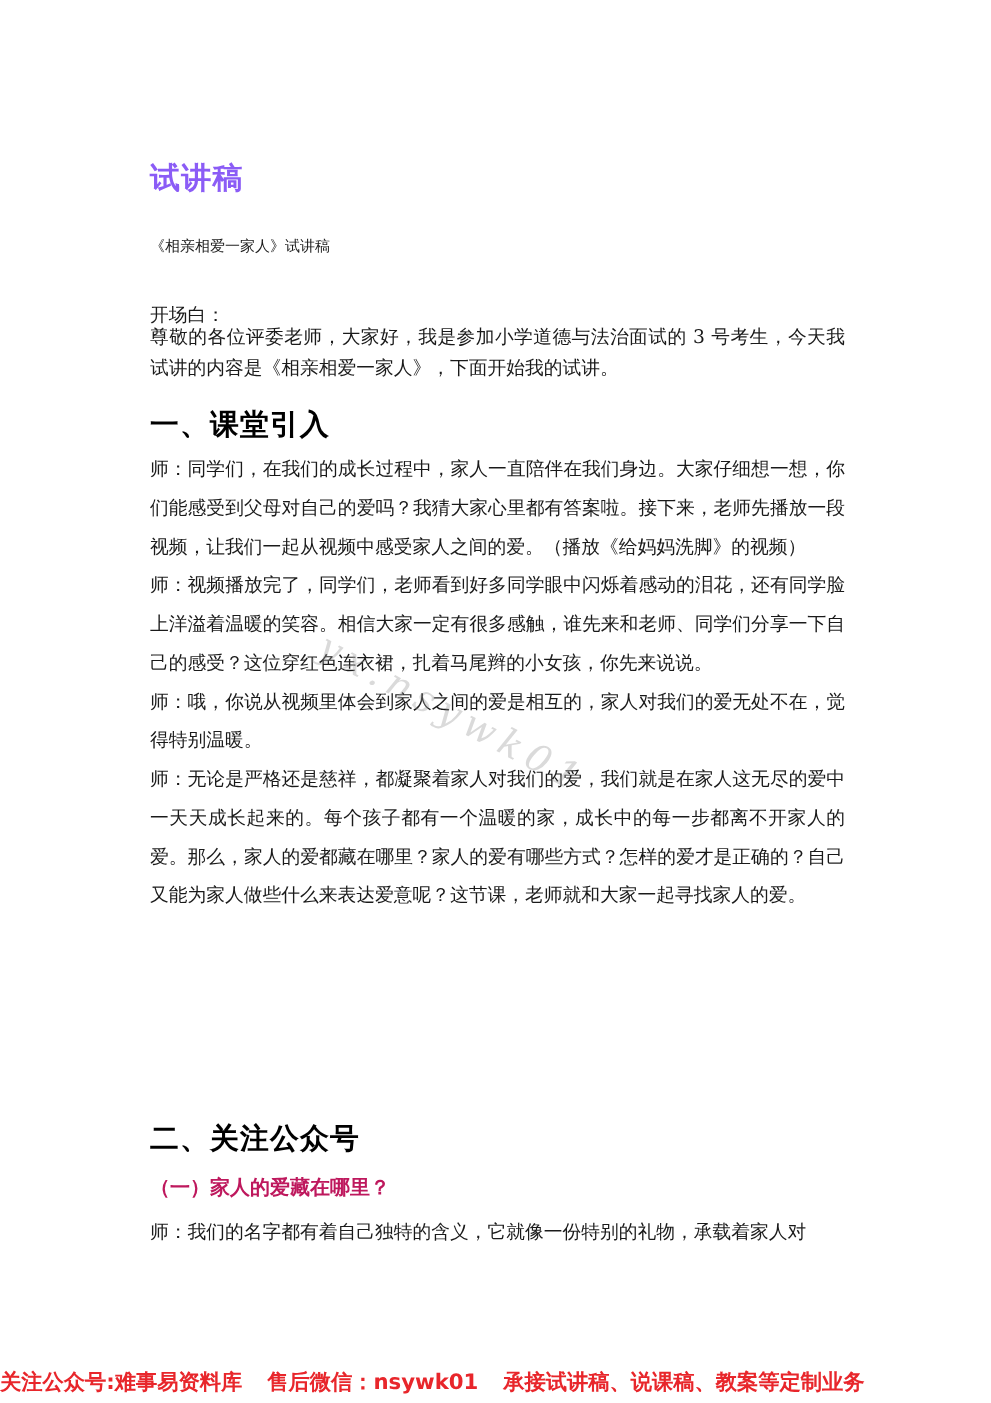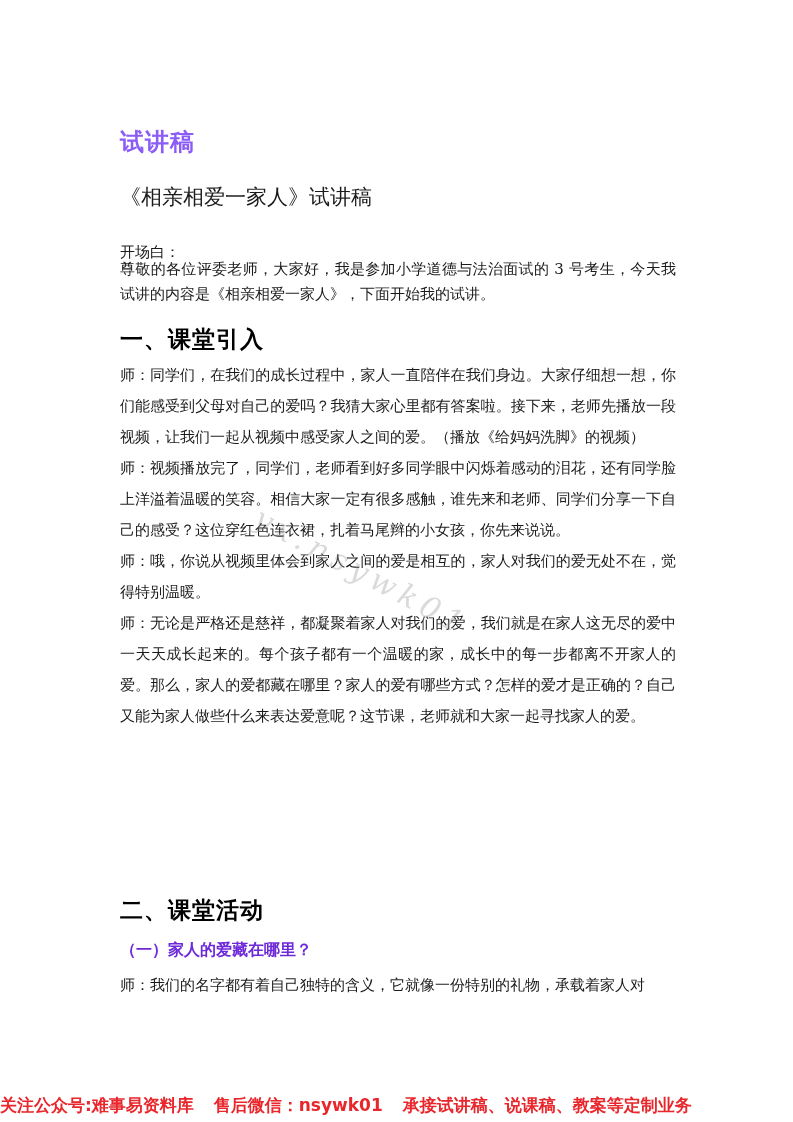--- a/index.html
+++ b/index.html
@@ -6,35 +6,35 @@
   body {
     width: 793px; height: 1122px; background: #ffffff; position: relative; overflow: hidden;
     font-family: "DejaVu Serif", "Liberation Serif", serif; color: #1a1a1a;
   }
   .page { position: absolute; left: 120px; top: 0; width: 556px; }
   .doc-title {
     position: absolute; top: 126px; left: 0;
     font-family: "DejaVu Sans", "Liberation Sans", sans-serif;
     font-size: 24px; font-weight: bold; color: #8b5cf6; letter-spacing: 1px;
   }
-  .subtitle { position: absolute; top: 186px; left: 0; font-size: 21px; line-height: 22px; }
+  .subtitle { position: absolute; top: 186px; left: 0; font-size: 12px; line-height: 22px; }
   .opening-label { position: absolute; top: 241px; left: 0; font-size: 15px; line-height: 22px; text-align: right; }
   .intro {
     position: absolute; top: 257px; left: 0; width: 556px;
     font-size: 15px; line-height: 25px; text-align: justify;
   }
   .h1 {
     position: absolute; left: 0;
     font-family: "DejaVu Sans", "Liberation Sans", sans-serif;
     font-size: 23px; font-weight: bold; color: #000; letter-spacing: 1px;
   }
   .h2 {
     position: absolute; left: 0;
     font-family: "DejaVu Sans", "Liberation Sans", sans-serif;
-    font-size: 16px; font-weight: bold; color: #6d28d9;
+    font-size: 16px; font-weight: bold; color: #be185d;
   }
   .body-block { position: absolute; left: 0; width: 556px; }
   .para {
     font-size: 15px; line-height: 31px; margin: 0; text-align: justify;
   }
   .watermark {
     position: absolute; left: 265px; top: 500px;
     font-family: "DejaVu Serif", serif; font-size: 30px; font-style: italic;
     color: rgba(150,150,150,0.35); transform: rotate(28deg); transform-origin: left top;
     letter-spacing: 6px; pointer-events: none;
@@ -58,21 +58,21 @@
 
   <div class="h1" style="top:324px;">一、课堂引入</div>
 
   <div class="body-block" style="top:360px;">
     <p class="para">师：同学们，在我们的成长过程中，家人一直陪伴在我们身边。大家仔细想一想，你们能感受到父母对自己的爱吗？我猜大家心里都有答案啦。接下来，老师先播放一段视频，让我们一起从视频中感受家人之间的爱。（播放《给妈妈洗脚》的视频）</p>
     <p class="para">师：视频播放完了，同学们，老师看到好多同学眼中闪烁着感动的泪花，还有同学脸上洋溢着温暖的笑容。相信大家一定有很多感触，谁先来和老师、同学们分享一下自己的感受？这位穿红色连衣裙，扎着马尾辫的小女孩，你先来说说。</p>
     <p class="para">师：哦，你说从视频里体会到家人之间的爱是相互的，家人对我们的爱无处不在，觉得特别温暖。</p>
     <p class="para">师：无论是严格还是慈祥，都凝聚着家人对我们的爱，我们就是在家人这无尽的爱中一天天成长起来的。每个孩子都有一个温暖的家，成长中的每一步都离不开家人的爱。那么，家人的爱都藏在哪里？家人的爱有哪些方式？怎样的爱才是正确的？自己又能为家人做些什么来表达爱意呢？这节课，老师就和大家一起寻找家人的爱。</p>
   </div>
 
-  <div class="h1" style="top:895px;">二、课堂活动</div>
+  <div class="h1" style="top:895px;">二、关注公众号</div>
   <div class="h2" style="top:940px;">（一）家人的爱藏在哪里？</div>
   <div class="body-block" style="top:970px;">
     <p class="para">师：我们的名字都有着自己独特的含义，它就像一份特别的礼物，承载着家人对</p>
   </div>
 </div>
 
 <div class="watermark">yx.nsywk01</div>
 
 <div class="footer">
   <span>关注公众号:难事易资料库</span>

